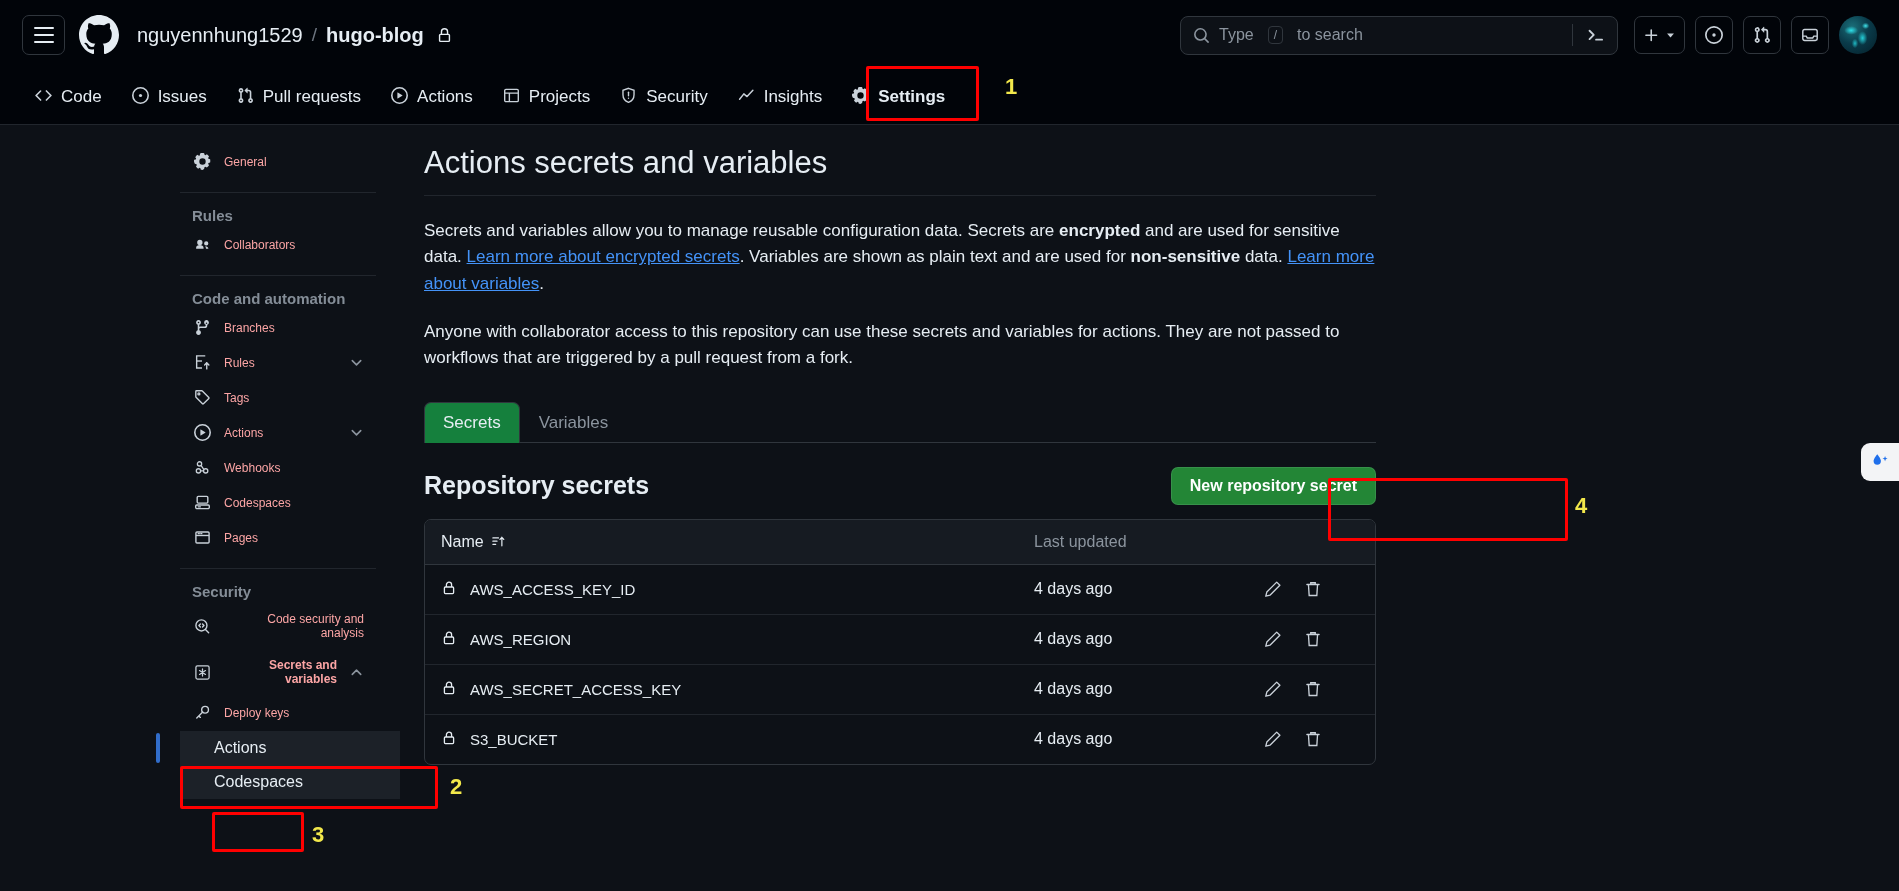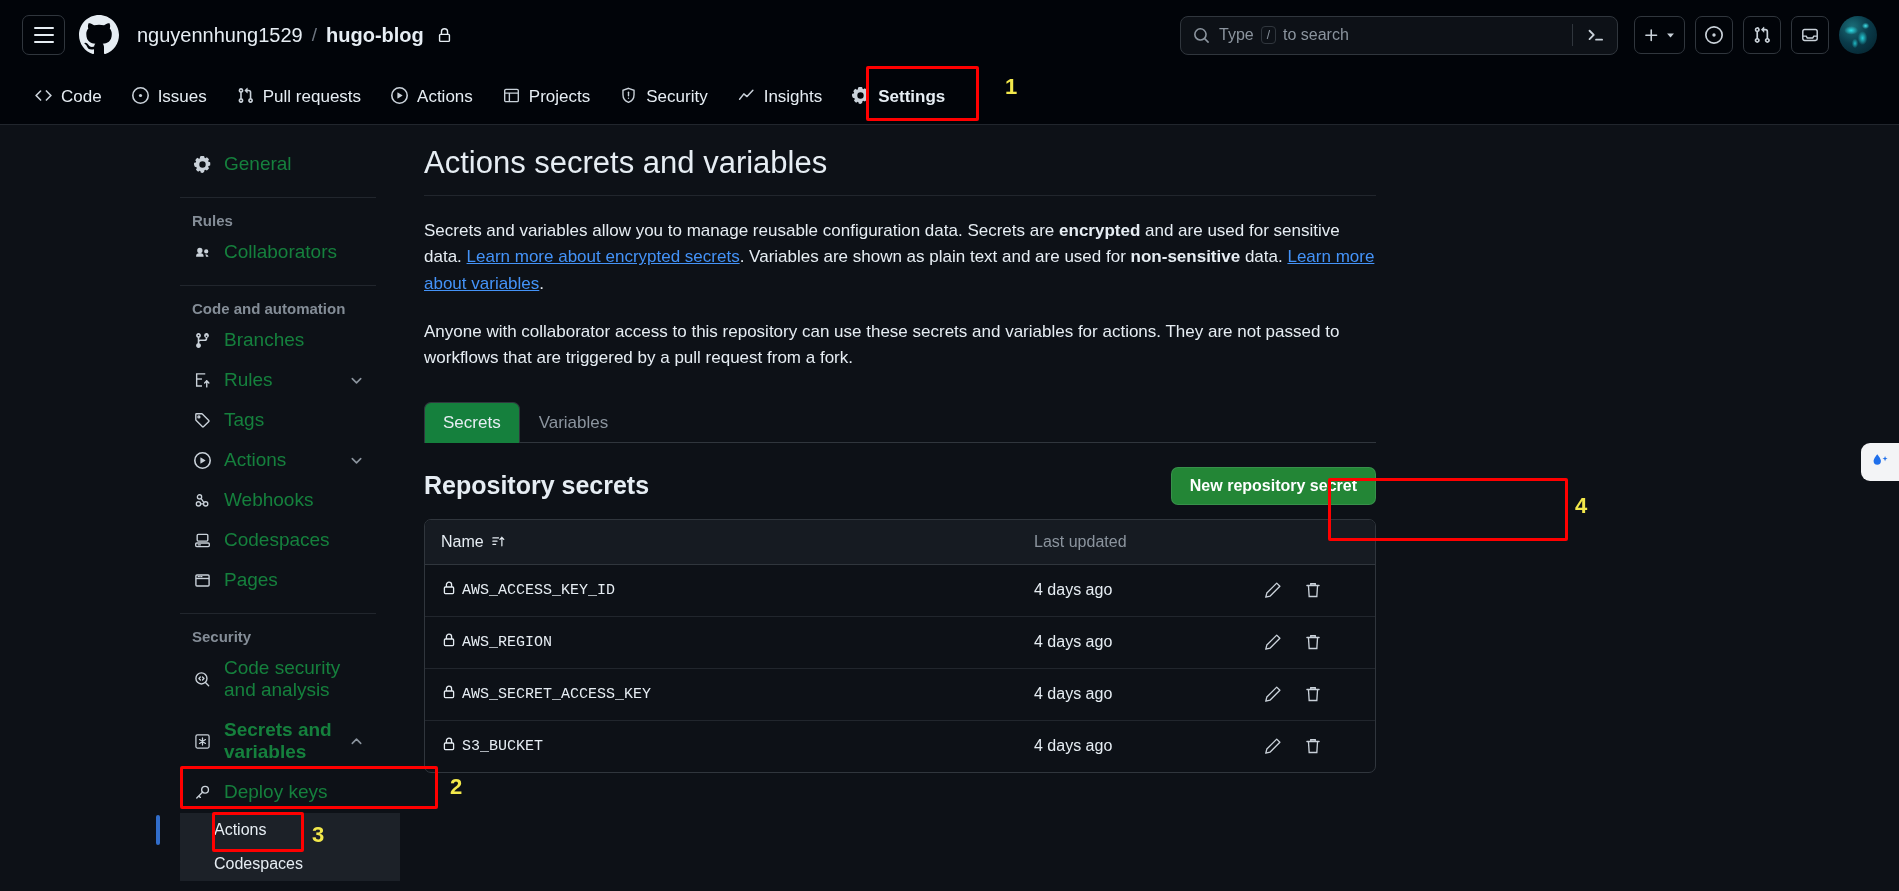--- a/index.html
+++ b/index.html
@@ -38,21 +38,21 @@
 
   .search-box {
     width: 438px; height: 39px;
     border: 1px solid #30363d; border-radius: 8px;
     display: flex; align-items: center; padding: 0 12px;
     background: #0d1117; cursor: text;
     gap: 9px;
   }
   .search-placeholder {
     color: #8b949e; font-size: 16px;
-    display:flex; align-items:center; gap:7px; flex:1;text-align:center;
+    display:flex; align-items:center; gap:14px; flex:1;text-align:center;
   }
   .slash-key {
     border: 1px solid #30363d; border-radius: 4px;
     font-size: 12px; padding: 0px 5px; line-height: 16px;
     color: #8b949e;
   }
   .search-divider { width: 1px; height: 22px; background: #30363d; }
   .terminal-ico { display:flex; align-items:center; padding-left: 4px;}
 
   .hdr-btns { display: flex; align-items: center; gap: 10px; margin-left: 16px; }
@@ -97,23 +97,23 @@
   .body-wrap { display: flex; height: 766px; }
 
   .sidebar {
     width: 400px; flex: none;
     padding: 18px 0 0 0;
     position: relative;
   }
   .side-item {
     display: flex; align-items: center; gap: 12px;
     padding: 8px 12px; margin: 2px 24px 2px 180px;
-    border-radius: 6px; font-size: 19px; color: #15803d;
+    border-radius: 6px; font-size: 12px; color: #fca5a5;
     cursor: pointer; position: relative;
-    margin-left: 180px; margin-right: 24px;
+    margin-left: 180px; margin-right: 24px; text-align: right;
   }
   .side-item .ico { width: 20px; display:flex; justify-content:center; flex:none; }
   .side-item .chev { margin-left: auto; display:flex; }
   .side-sep { height: 1px; background: #21262d; margin: 14px 24px 14px 180px; }
   .side-group {
     font-size: 15px; color: #848d97; font-weight: 600;
     margin: 0 0 4px 192px;
   }
   .side-item.bold { font-weight: bold; }
   .side-sub {
@@ -186,22 +186,22 @@
   .th-name { display:flex; align-items:center; gap:7px; color:#e6edf3; cursor:pointer; flex:1; }
   .th-updated { color: #8b949e; width: 230px; }
   .th-actions { width: 95px; }
   .trow {
     display:flex; align-items:center;
     padding: 15px 16px; border-bottom: 1px solid #21262d;
     font-size: 16px;
   }
   .trow:last-child { border-bottom: none; }
   .td-name {
-    display:flex; align-items:center; gap:5px; flex:1;
-    font-family: Liberation Mono, monospace; font-size: 15px; color:#e6edf3;
+    display:flex; align-items:center; gap:13px; flex:1;
+    font-family: Liberation Sans, sans-serif; font-size: 15px; color:#e6edf3;
   }
   .td-updated { width: 230px; color: #e6edf3; font-size: 16px; }
   .td-actions { width: 95px; display:flex; gap: 22px; justify-content:flex-start; }
   .icon-btn { cursor:pointer; display:flex; }
 
   
   .anno-box {
     position: absolute; border: 3px solid #ff0000;
     pointer-events: none; border-radius: 2px;
   }

